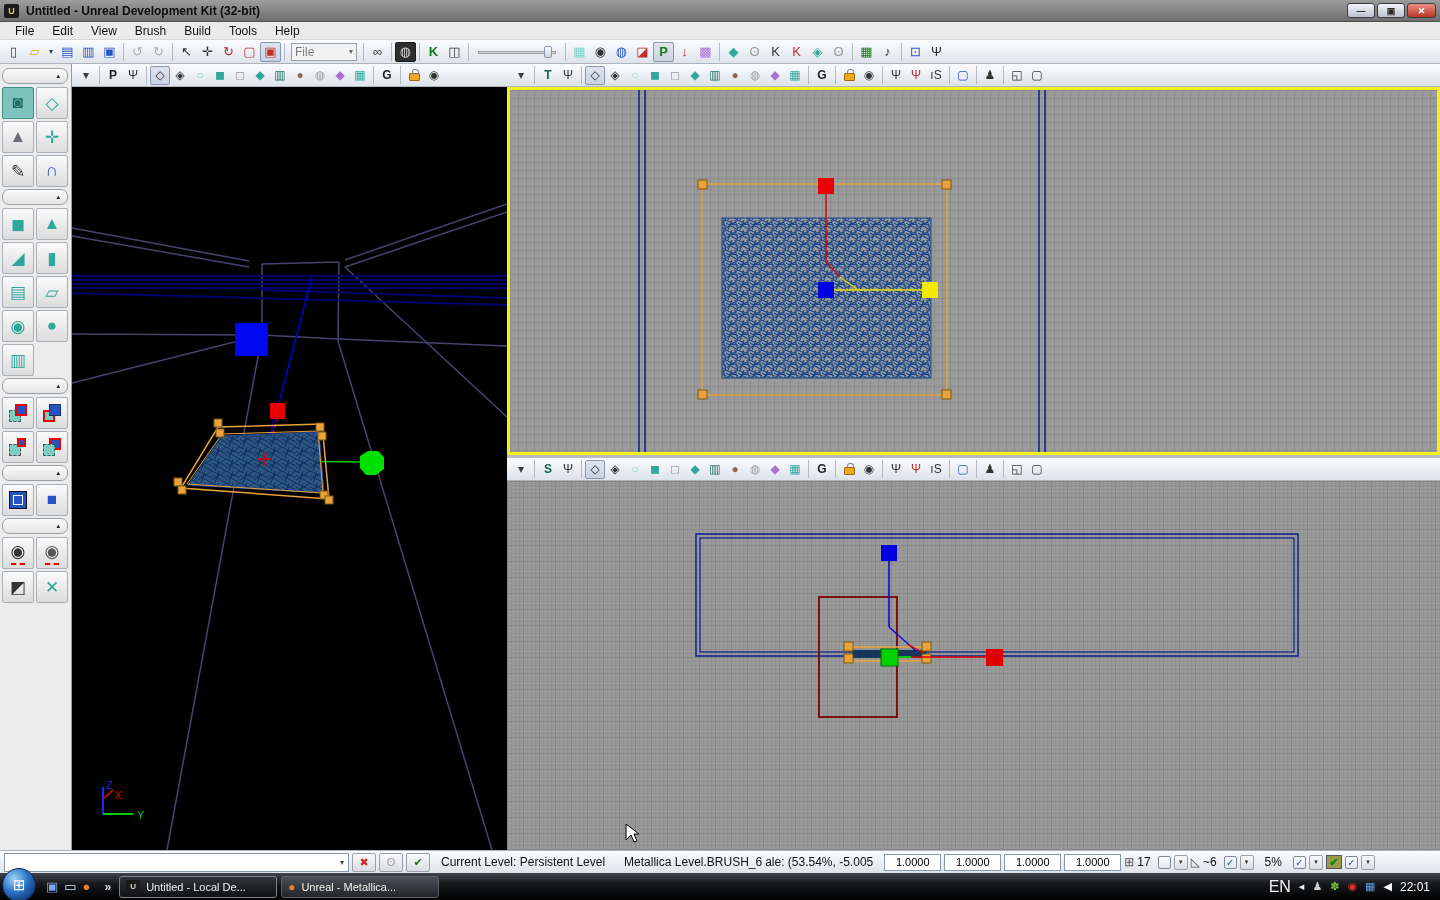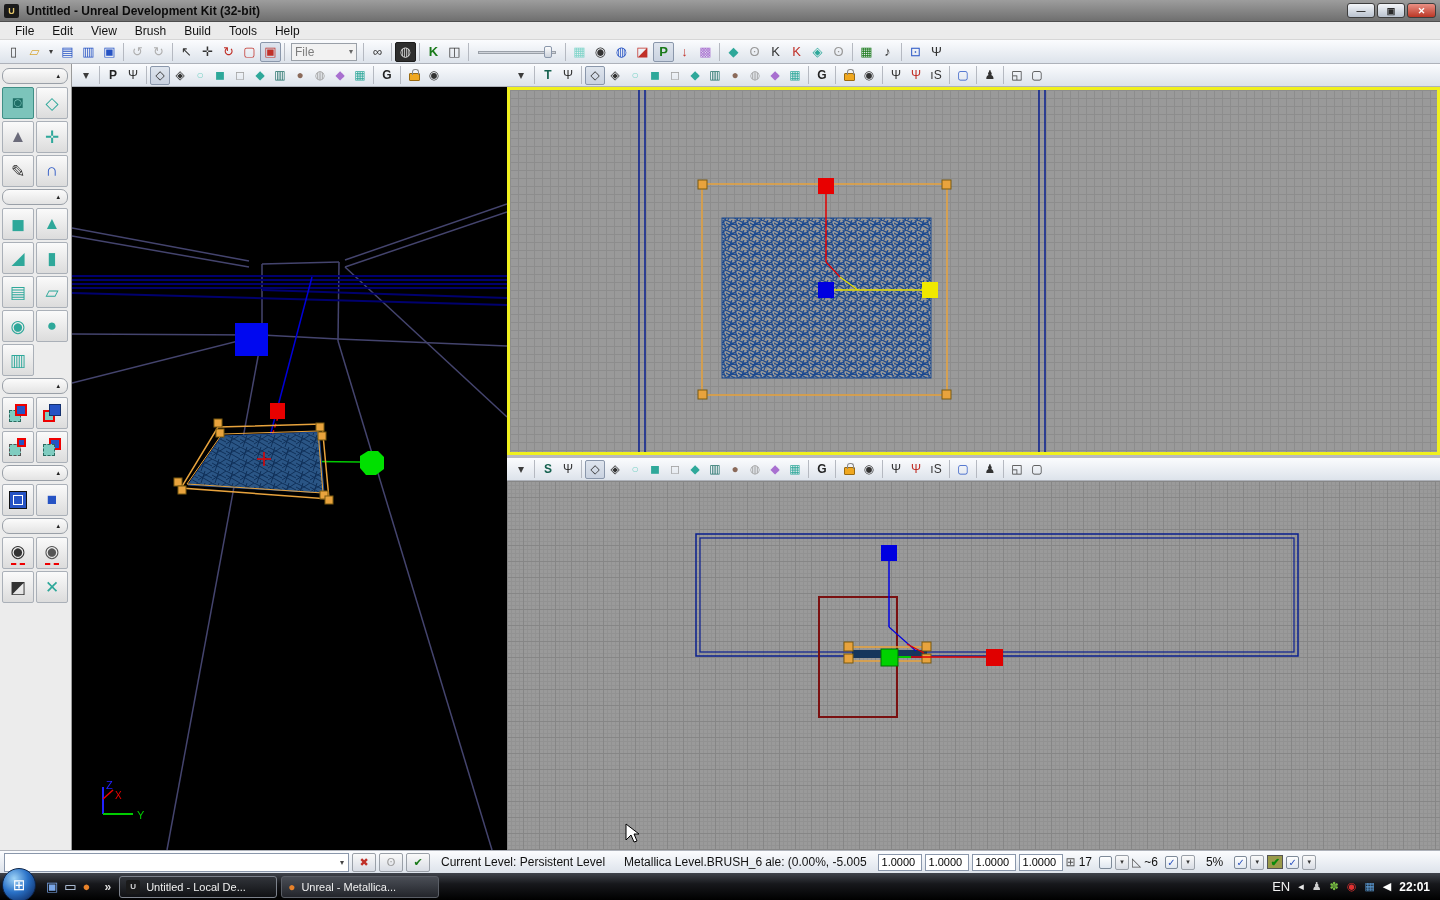--- a/index.html
+++ b/index.html
@@ -98,21 +98,21 @@
 
   
   .statusbar { height:23px; background:linear-gradient(#fbfcfe,#dde3eb); border-top:1px solid #aeb2ba;
     display:flex; align-items:center; padding:0 4px; gap:3px; }
   .sb-combo { width:345px; height:19px; background:#fff; border:1px solid #8a97ab; display:flex; align-items:center; }
   .sb-combo input { flex:1; border:none; outline:none; height:15px; font-size:11px; background:transparent; }
   .sb-combo .carr { font-size:8px; color:#444; padding:0 4px; }
   .sb-btn { width:24px; height:19px; border:1px solid #9aa0a8; border-radius:2px;
     background:linear-gradient(#fafafa,#d8dce4); display:flex; align-items:center; justify-content:center; font-size:11px; }
   .sb-text { color:#111; padding:0 8px; white-space:nowrap; }
-  .sb-input { width:44px; height:17px; border:1px solid #8a97ab; background:#fff; font-size:11px; padding:0 3px; }
+  .sb-input { width:57px; height:17px; border:1px solid #8a97ab; background:#fff; font-size:11px; padding:0 3px;text-align:center; }
   .sb-ico { font-size:12px; color:#555; }
   .cb { width:13px; height:13px; border:1px solid #7e8档9; border:1px solid #7e8a99; background:linear-gradient(#fff,#dfe6ef);
     display:flex; align-items:center; justify-content:center; font-size:10px; color:#2a52bf; border-radius:2px; }
   .dd { width:14px; height:15px; border:1px solid #9aa0a8; border-radius:2px; background:linear-gradient(#fafafa,#d8dce4);
     display:flex; align-items:center; justify-content:center; font-size:7px; color:#333; }
   .disk { width:16px; height:14px; background:#9a9a4a; border:1px solid #555; display:flex; align-items:center;
     justify-content:center; font-size:11px; color:#0a8a0a; font-weight:bold; }
 
   
   .taskbar { height:27px; background:linear-gradient(#40444c,#17181c 40%,#000);
@@ -126,22 +126,22 @@
   .chev { color:#ddd; font-size:12px; font-weight:bold; padding:0 4px; }
   .task-btn { width:158px; height:22px; border-radius:3px; border:1px solid #5a5e66;
     background:linear-gradient(#4a4e56,#23252b); color:#f0f0f0; display:flex; align-items:center;
     gap:6px; padding:0 6px; font-size:11px; white-space:nowrap; overflow:hidden; }
   .task-btn.active { background:linear-gradient(#31343a,#101114); border-color:#7d828c; }
   .task-ico-udk { width:14px; height:14px; background:#1a1a1a; border-radius:2px; color:#cfcfcf;
     font-size:8px; font-weight:bold; display:flex; align-items:center; justify-content:center; flex:none; }
   .task-ico-ff { color:#e8822a; font-size:12px; flex:none; }
   .tray { margin-left:auto; display:flex; align-items:center; gap:8px; padding-right:8px; color:#e8e8e8; }
   .tray .tico { font-size:11px; }
-  .tray .lang { font-size:13px; color:#f2f2f2; }
-  .tray .clock { font-size:12px; color:#fff;font-weight:bold; }
+  .tray .lang { font-size:16px; color:#f2f2f2; }
+  .tray .clock { font-size:12px; color:#fff; }
 </style>
 </head>
 <body>
 
 <div class="app">
 
   <div class="titlebar">
     <span class="title-icon">U</span>
     <span class="title-text">Untitled - Unreal Development Kit (32-bit)</span>
     <span class="win-btns">
@@ -588,21 +588,21 @@
   <div class="statusbar">
     <span class="sb-combo">
       <input style="">
       <span class="carr">▾</span>
     </span>
     <span class="sb-btn g-red">✖</span>
     <span class="sb-btn g-gray">ʘ</span>
     <span class="sb-btn g-green">✔</span>
     <span class="sb-text">Current Level:  Persistent Level</span>
     <span class="sb-text" style="padding-right:0">Metallica Level.BRUSH_6</span>
-    <span class="sb-text" style="padding-left:0">ale: (0.00%, -5.005</span>
+    <span class="sb-text" style="padding-left:0">ale: (53.54%, -5.005</span>
     <input class="sb-input" value="1.0000" style="">
     <input class="sb-input" value="1.0000" style="">
     <input class="sb-input" value="1.0000" style="">
     <input class="sb-input" value="1.0000" style="">
     <span class="sb-ico">⊞</span>
     <span class="sb-text" style="padding:0 4px 0 0">17</span>
     <span class="cb"></span>
     <span class="dd">▾</span>
     <span class="sb-ico">◺</span>
     <span class="sb-text" style="padding:0 4px 0 0">~6</span>

